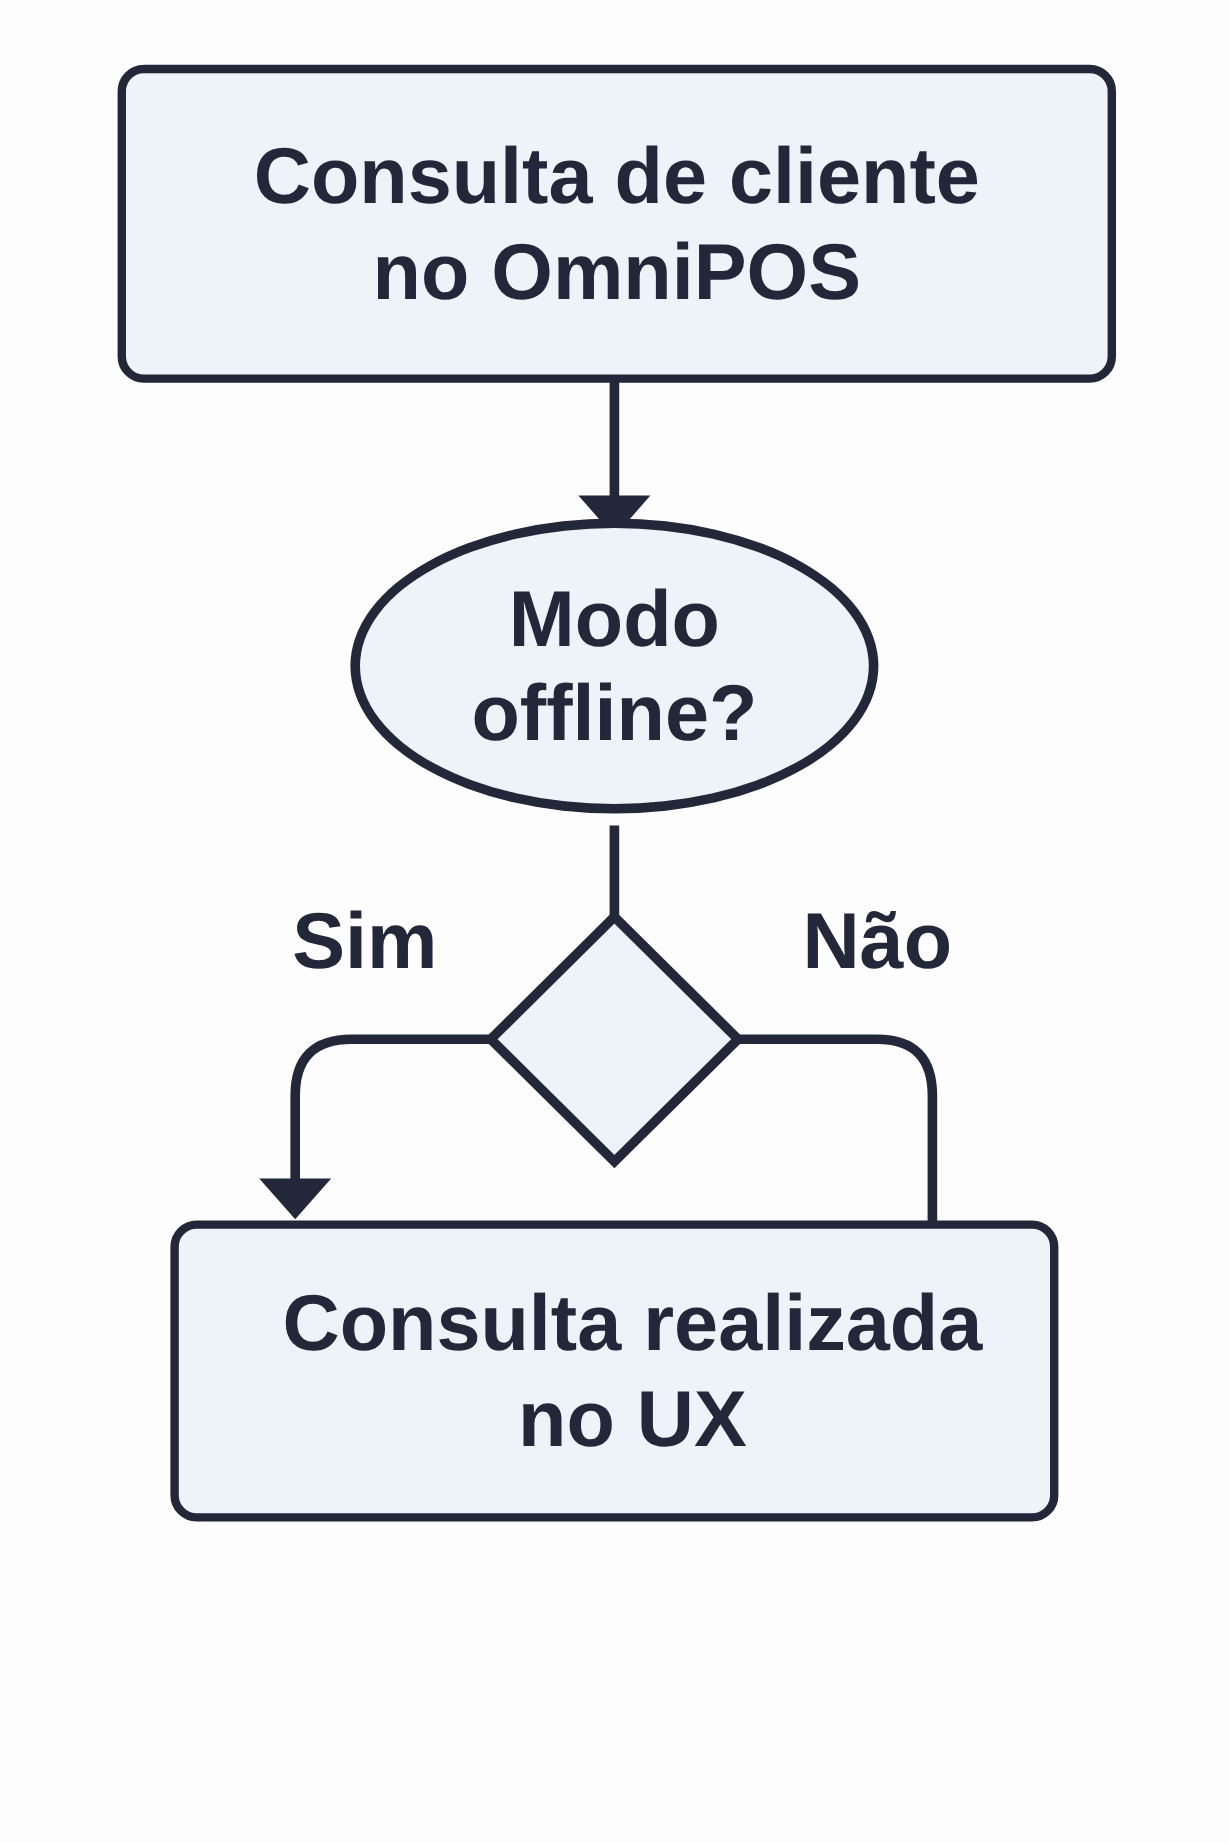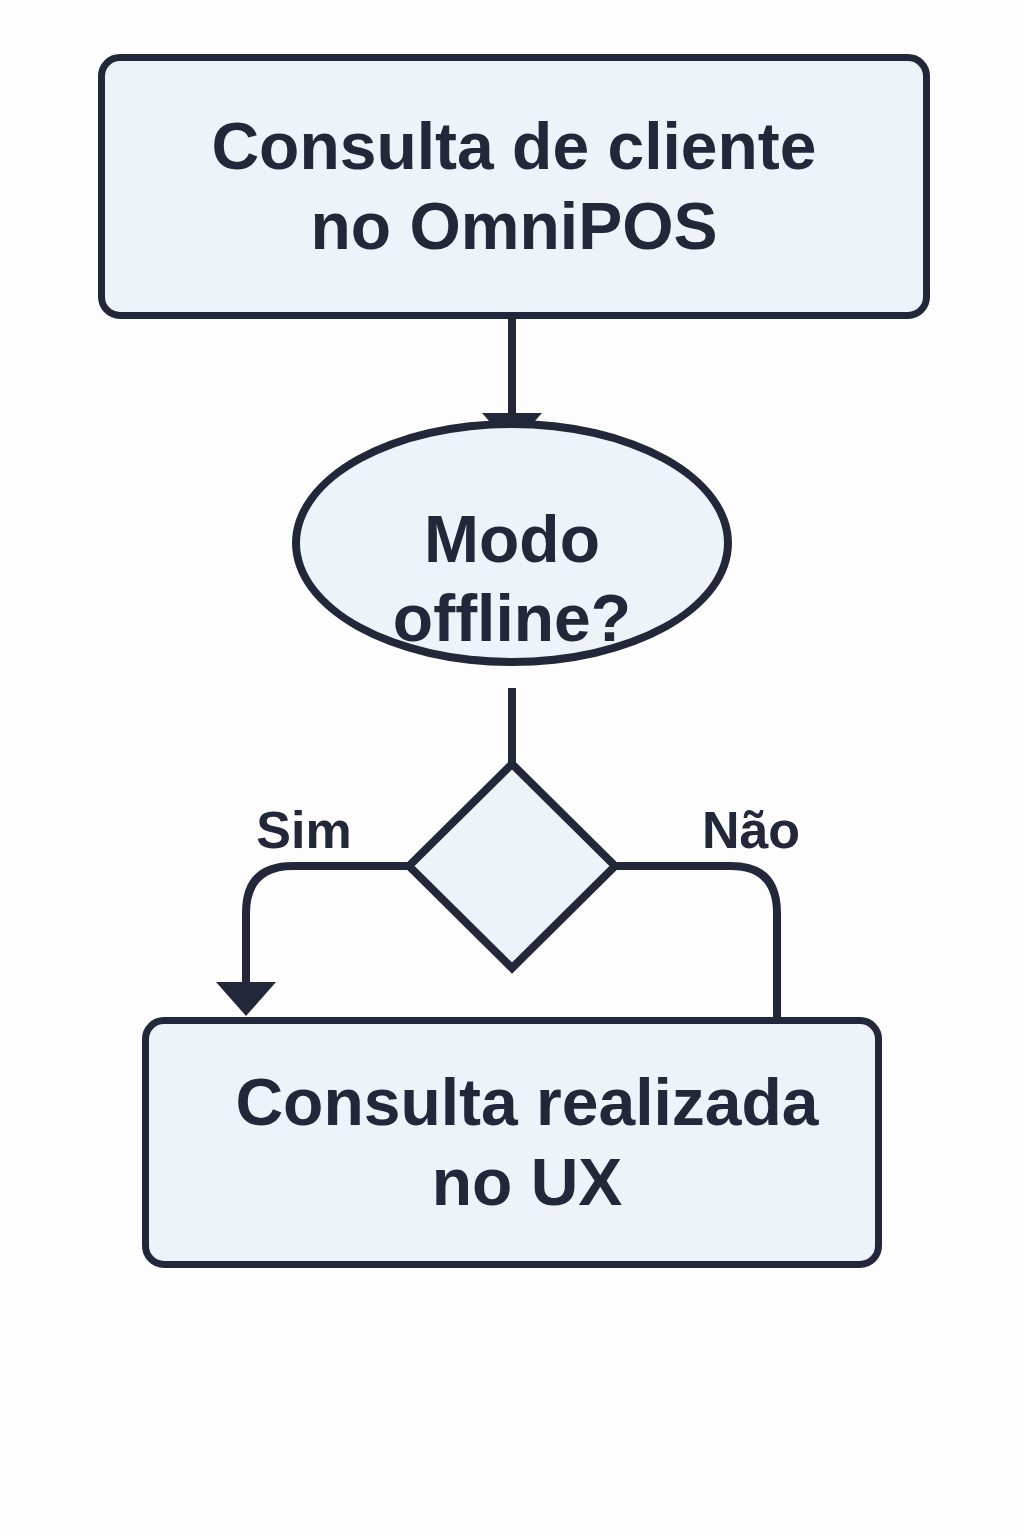--- a/index.html
+++ b/index.html
@@ -62,40 +62,39 @@
   .node.rect { border-radius: 22px; }
   .node.rect.start {
     left: 98px; top: 54px;
     width: 832px; height: 265px;
   }
   .node.rect.end {
     left: 142px; top: 1017px;
     width: 740px; height: 251px; padding-left: 30px;
   }
   .node.ellipse {
-    left: 292px; top: 420px;
+    left: 292px; top: 432px;
     width: 440px; height: 246px;
     border-width: 8px;
     border-radius: 50%;
-    align-items: flex-end;
   }
   .node.ellipse .node-label { max-width: 310px; }
   .edge-label {
     position: absolute;
     z-index: 2;
-    top: 804px;
+    top: 751px;
     transform: translateX(-50%);
     color: var(--ink);
     font-weight: 700;
-    font-size: 52px;
+    font-size: 66px;
     line-height: 1;
     white-space: nowrap;
   }
   .edge-label.yes { left: 304px; }
-  .edge-label.no  { left: 731px; margin-left: 20px; }
+  .edge-label.no  { left: 731px; }
 </style>
 </head>
 <body>
 
 <div class="canvas">
 
   <svg class="wires" viewBox="0 0 1024 1536" width="1024" height="1536" xmlns="http://www.w3.org/2000/svg">
 
     <path d="M512 318 L512 416"></path>
     <polygon class="arrowhead" points="512,447 482,413 542,413"></polygon>

